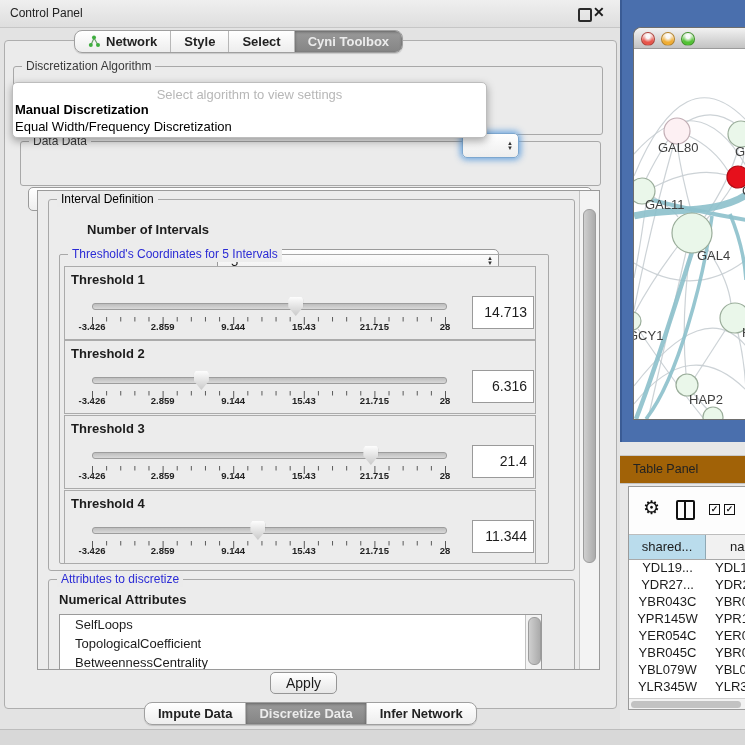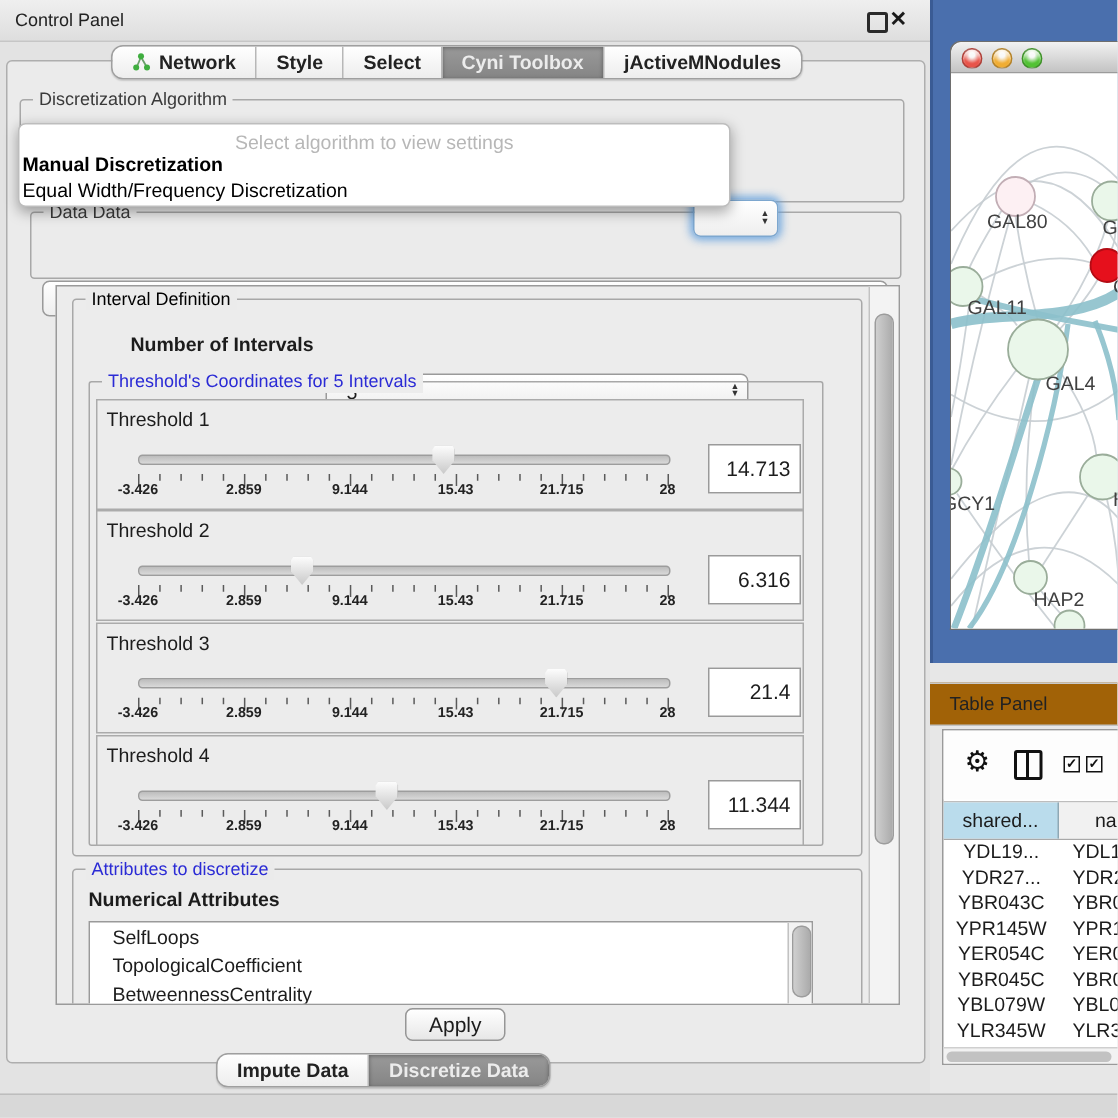--- a/index.html
+++ b/index.html
@@ -51,21 +51,21 @@
     border-color:#7da7cf;box-shadow:0 0 6px 2px rgba(92,156,221,.85);}
   
   #scrollpane{left:37px;top:190px;width:561px;height:478px;background:#ececec;
     border:1px solid #9a9a9a;overflow:hidden;}
   .vscroll{background:#f3f3f3;border-left:1px solid #c2c2c2;}
   .vthumb{position:absolute;left:3px;width:11px;border-radius:6px;
     background:linear-gradient(90deg,#cfcfcf,#ababab);border:1px solid #9c9c9c;}
   
   .tpanel{position:absolute;left:26px;width:470px;height:72px;
     border:1px solid #ababab;background:#ececec;}
-  .tlabel{position:absolute;left:6px;top:5px;font-size:13px;font-weight:400;}
+  .tlabel{position:absolute;left:6px;top:5px;font-size:13px;font-weight:700;}
   .track{position:absolute;left:27px;top:36px;width:353px;height:5px;border-radius:3px;
     background:linear-gradient(#bdbdbd,#d9d9d9);border:1px solid #9d9d9d;}
   .thumb{position:absolute;top:30px;width:15px;height:19px;
     background:linear-gradient(#fdfdfd,#c9c9c9);
     clip-path:polygon(12% 0,88% 0,100% 14%,100% 52%,50% 100%,0 52%,0 14%);
     filter:drop-shadow(0 0 1px #8a8a8a);}
   .ticks{position:absolute;left:27px;top:45px;}
   .ticklabels{position:absolute;left:27px;top:54px;width:353px;height:12px;}
   .ticklabels span{position:absolute;transform:translateX(-50%);
     font-size:9.5px;font-weight:700;color:#222;white-space:nowrap;}
@@ -374,30 +374,30 @@
     </div>
     <div class="seg">
       <span>Style</span>
     </div>
     <div class="seg">
       <span>Select</span>
     </div>
     <div class="seg sel">
       <span>Cyni Toolbox</span>
     </div>
-    <div class="seg">
-      <span>jActiveMNodules</span>
-    </div>
   </div>
 <div class="abs pill" id="bottom-tabs">
     <div class="seg">
       <span>Impute Data</span>
     </div>
     <div class="seg sel">
       <span>Discretize Data</span>
+    </div>
+    <div class="seg">
+      <span>Infer Network</span>
     </div>
   </div>
 
 <div class="abs" id="net-frame"></div>
 <div class="abs" id="net-window">
   <div class="abs" id="net-titlebar">
     <span class="light" id="tl-red" style="left: 7px; background: radial-gradient(circle at 50% 30%, rgba(255, 255, 255, 0.8) 0px, rgba(255, 255, 255, 0.8) 18%, rgb(232, 84, 74) 55%);"></span>
     <span class="light" id="tl-yellow" style="left: 27px; background: radial-gradient(circle at 50% 30%, rgba(255, 255, 255, 0.8) 0px, rgba(255, 255, 255, 0.8) 18%, rgb(240, 173, 51) 55%);"></span>
     <span class="light" id="tl-green" style="left: 47px; background: radial-gradient(circle at 50% 30%, rgba(255, 255, 255, 0.8) 0px, rgba(255, 255, 255, 0.8) 18%, rgb(82, 194, 52) 55%);"></span>
   </div>

